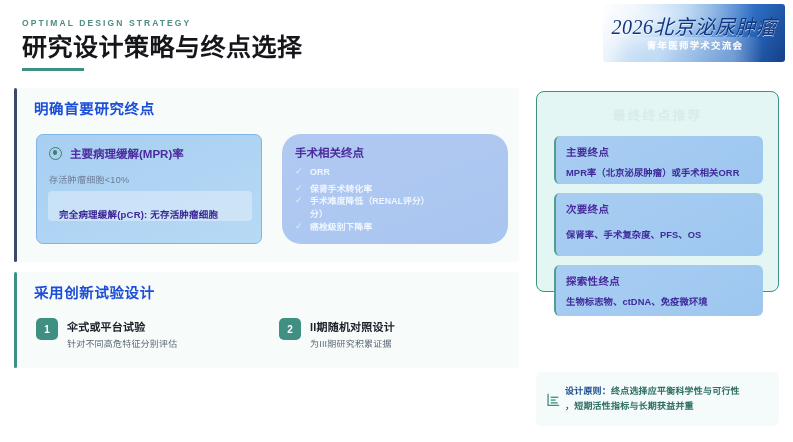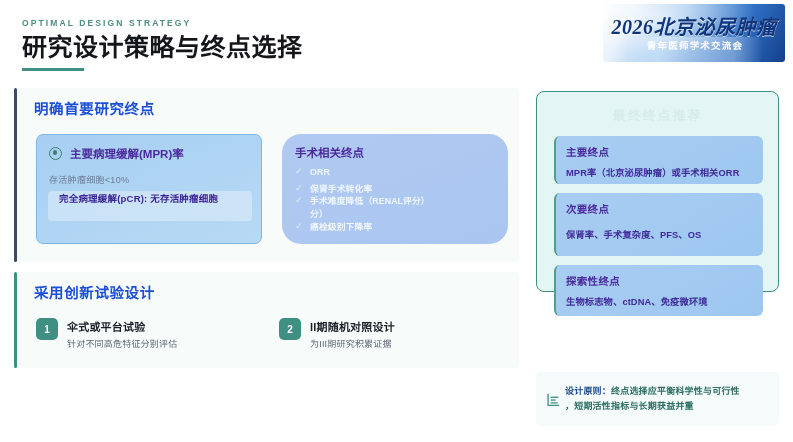--- a/index.html
+++ b/index.html
@@ -63,21 +63,21 @@
     overflow: hidden;
   }
   .logo-main {
     position: absolute;
     left: 7px;
     top: 7px;
     width: 168px;
     text-align: center;
     font-family: "Liberation Serif", "DejaVu Serif", serif;
     font-size: 20px;
-    font-weight: 700;
+    font-weight: 400;
     font-style: italic;
     color: #10357c;
     letter-spacing: 0.5px;
     text-shadow: 0 1px 0 rgba(255,255,255,.7);
     white-space: nowrap;
   }
   .logo-sub {
     position: absolute;
     left: 24px;
     top: 33px;
@@ -173,21 +173,21 @@
     color: #6b7b96;
     letter-spacing: .3px;
   }
   .pcr-chip {
     position: absolute;
     left: 11px; top: 56px;
     width: 204px; height: 30px;
     border-radius: 4px;
     background: rgba(255,255,255,.34);
     display: flex;
-    align-items: flex-start;
+    align-items: flex-end;
     padding-left: 11px;
   }
   .pcr-text {
     font-size: 9.5px;
     font-weight: 800;
     color: #3c2496;
     letter-spacing: .2px;
     white-space: nowrap;
   }
 

